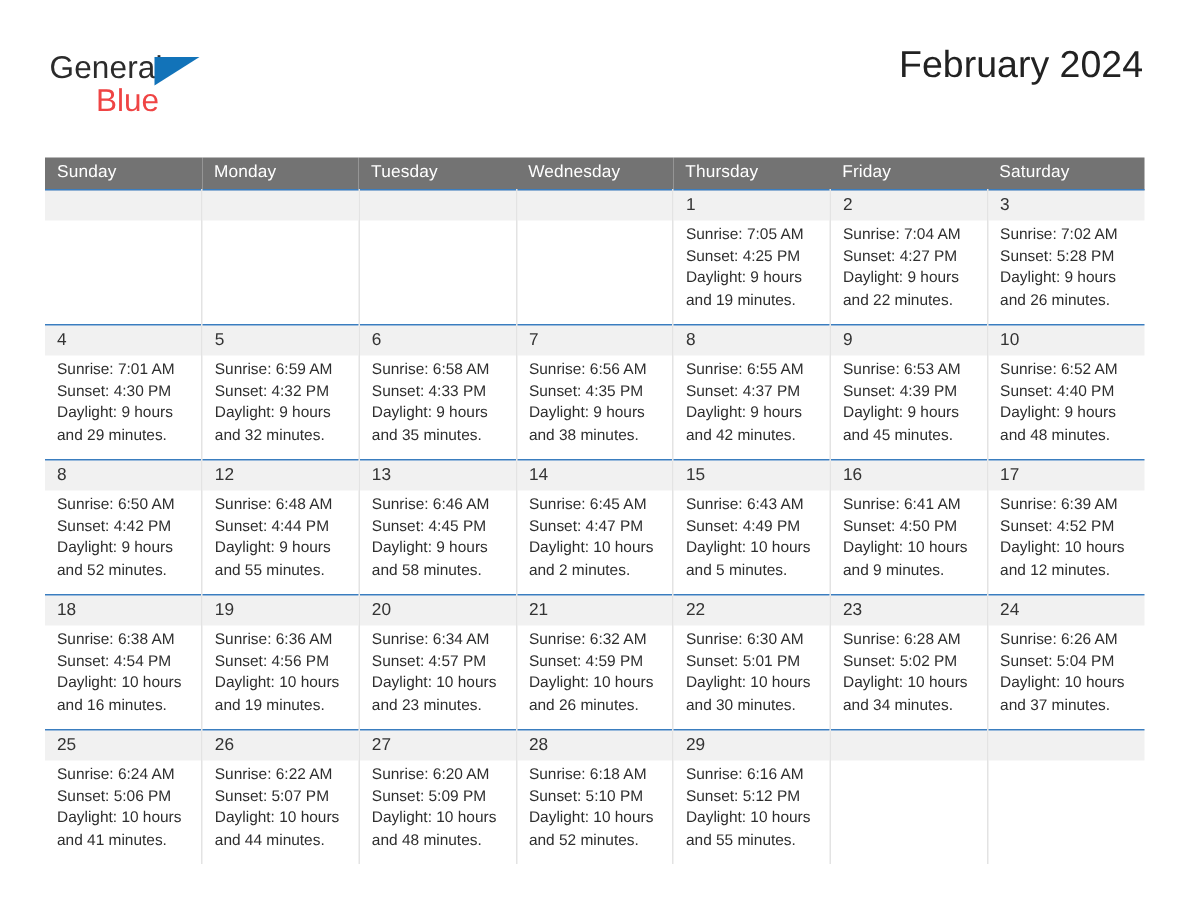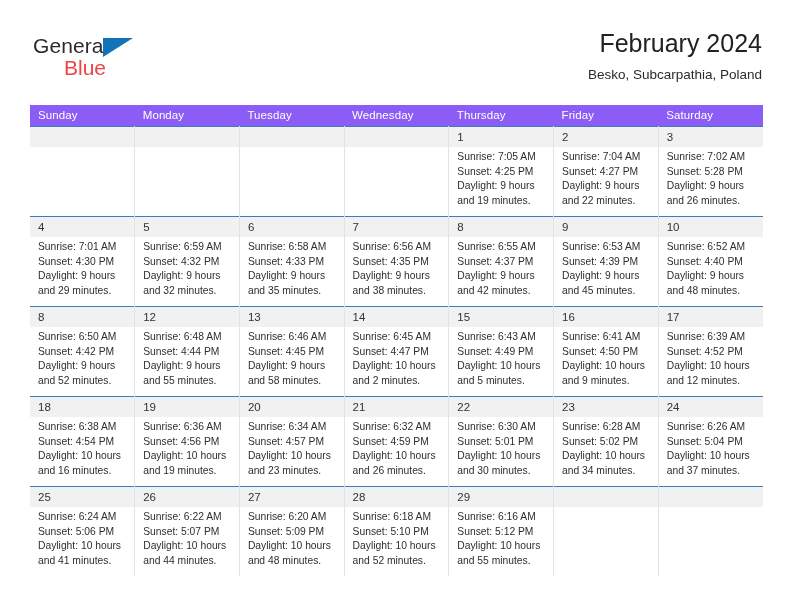--- a/index.html
+++ b/index.html
@@ -89,21 +89,21 @@
     position: absolute;
     left: 30px;
     top: 105px;
     width: 733px;
     border-collapse: collapse;
     table-layout: fixed;
   }
   .calendar col { width: 104.71px; }
 
   .dow-row th {
-    background: #8b5cf6;
+    background: #737373;
     color: #ffffff;
     font-size: 11.5px;
     font-weight: normal;
     text-align: left;
     padding: 4px 0 5px 8px;
     height: 11px;
     border: none;
     letter-spacing: 0.1px;
   }
 
@@ -145,21 +145,20 @@
   <div class="header">
 
     <div class="brand">
       <span class="brand-general">General</span>
       <span class="brand-triangle"></span>
       <span class="brand-blue">Blue</span>
     </div>
 
     <div class="title-block">
       <div class="cal-title">February 2024</div>
-      <div class="cal-subtitle">Besko, Subcarpathia, Poland</div>
     </div>
 
   </div>
 
   <table class="calendar">
     <colgroup>
       <col>
         <col>
         <col>
         <col>

